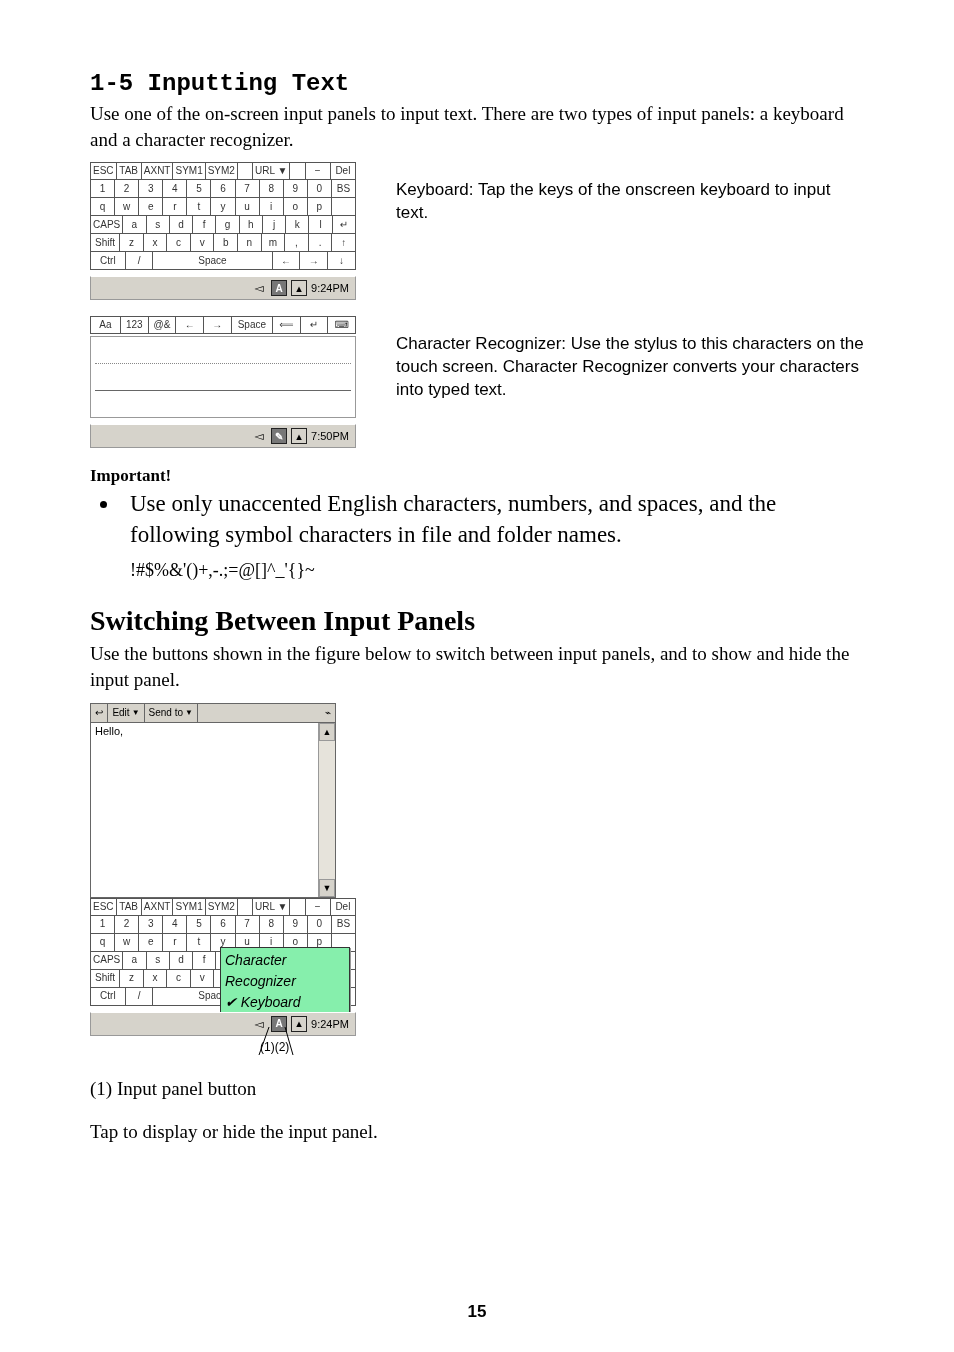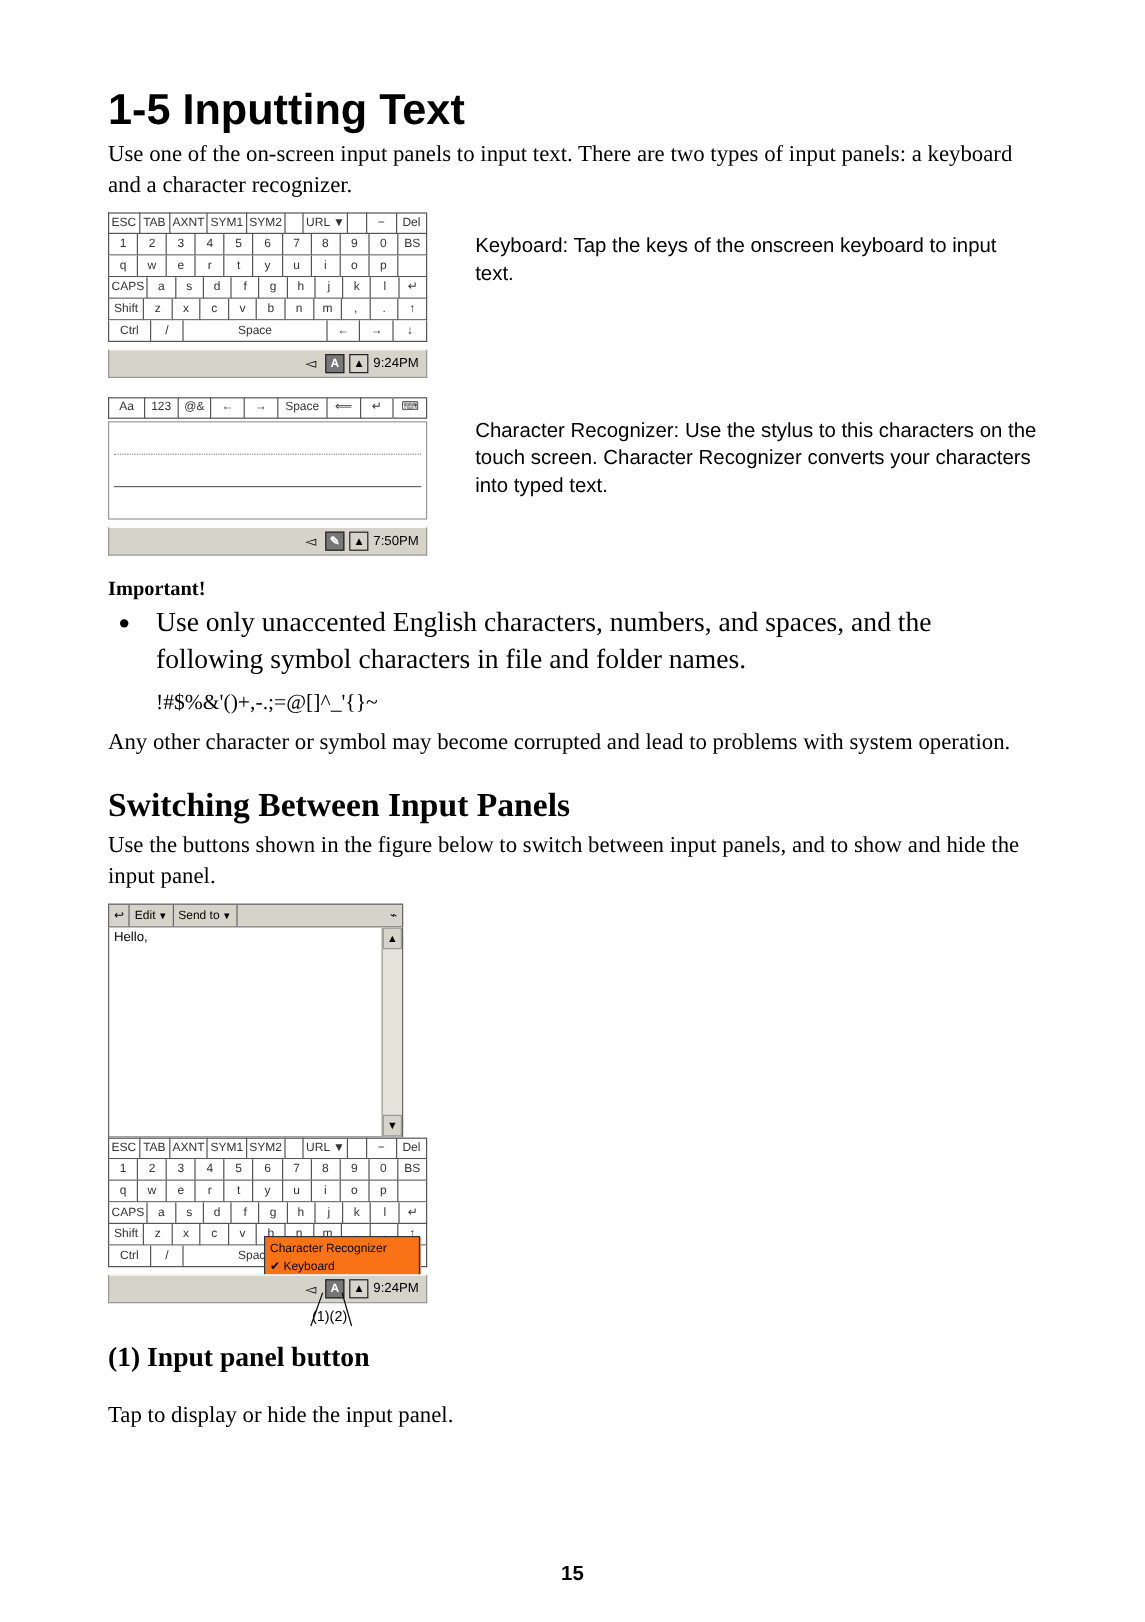--- a/index.html
+++ b/index.html
@@ -9,23 +9,23 @@
     color: #000;
   }
   .page {
     width: 954px;
     min-height: 1352px;
     box-sizing: border-box;
     padding: 70px 90px 40px 90px;
     position: relative;
   }
   h1 {
-    font-family: Liberation Sans, sans-serif;
+    font-family: Liberation Mono, monospace;
     font-weight: 700;
-    font-size: 36px;
+    font-size: 24px;
     margin: 0 0 2px 0;
   }
   h2 {
     font-family: "Times New Roman", Times, serif;
     font-weight: 700;
     font-size: 28px;
     margin: 24px 0 2px 0;
   }
   p.body {
     font-size: 19px;
@@ -148,42 +148,43 @@
   .scrollbar .arrow {
     position:absolute; left:0; right:0; height:16px;
     display:flex;align-items:center;justify-content:center;
     background:#d6d3cb;border:1px solid #999;font-size:9px;
   }
   .scrollbar .arrow.up{top:0;}
   .scrollbar .arrow.down{bottom:0;}
 
   .menu-popup {
     position:absolute;
-    background:#f97316;
+    background:#86efac;
     border:1px solid #333;
     font-family:Verdana,Arial,sans-serif;
-    font-size:10px;
+    font-size:14px;
     padding:2px 4px;
     right:6px;
     bottom:20px;
     width:120px;
     box-shadow:1px 1px 0 #999;
     line-height:1.5;
+    font-style:italic;
   }
 
   .callouts {
     font-family:Arial,Helvetica,sans-serif;
     font-size:12px;
     margin-top:4px;
     padding-left:170px;
     letter-spacing: 14px;
   }
   .callouts span { letter-spacing: 0; }
 
-  .defn-head { font-weight:700; font-size:23px; margin-top:14px; }
+  .defn-head { font-weight:400; font-size:19px; margin-top:24px; }
   .page-num {
     position:absolute;
     bottom:30px; left:0; right:0;
     text-align:center;
     font-family:Arial,Helvetica,sans-serif;
     font-weight:700;
     font-size:17px;
   }
 
   .tri-down { font-size:8px; vertical-align:1px; }
@@ -313,21 +314,20 @@
     <div class="text-col">
       <p class="panel-desc">Character Recognizer: Use the stylus to this characters on the touch screen. Character Recognizer converts your characters into typed text.</p>
     </div>
   </div>
 
   <p class="important-header">Important!</p>
   <ul class="bullets">
     <li>Use only unaccented English characters, numbers, and spaces, and the following symbol characters in file and folder names.</li>
   </ul>
   <div class="symline">!#$%&amp;'()+,-.;=@[]^_'{}~</div>
-  <p class="body">Any other character or symbol may become corrupted and lead to problems with system operation.</p>
 
   <h2>Switching Between Input Panels</h2>
   <p class="body">Use the buttons shown in the figure below to switch between input panels, and to show and hide the input panel.</p>
 
   <div class="screenshot2">
     <div class="ss-topbar">
       <span class="seg">↩</span>
       <span class="seg">
           <span>Edit</span>
           <span class="tri-down">▼</span>

